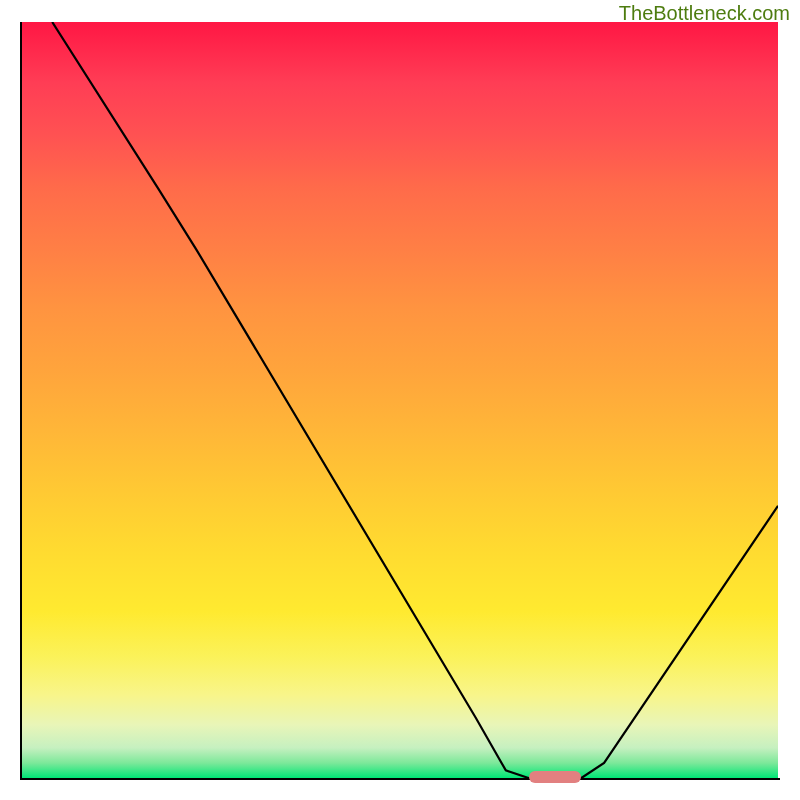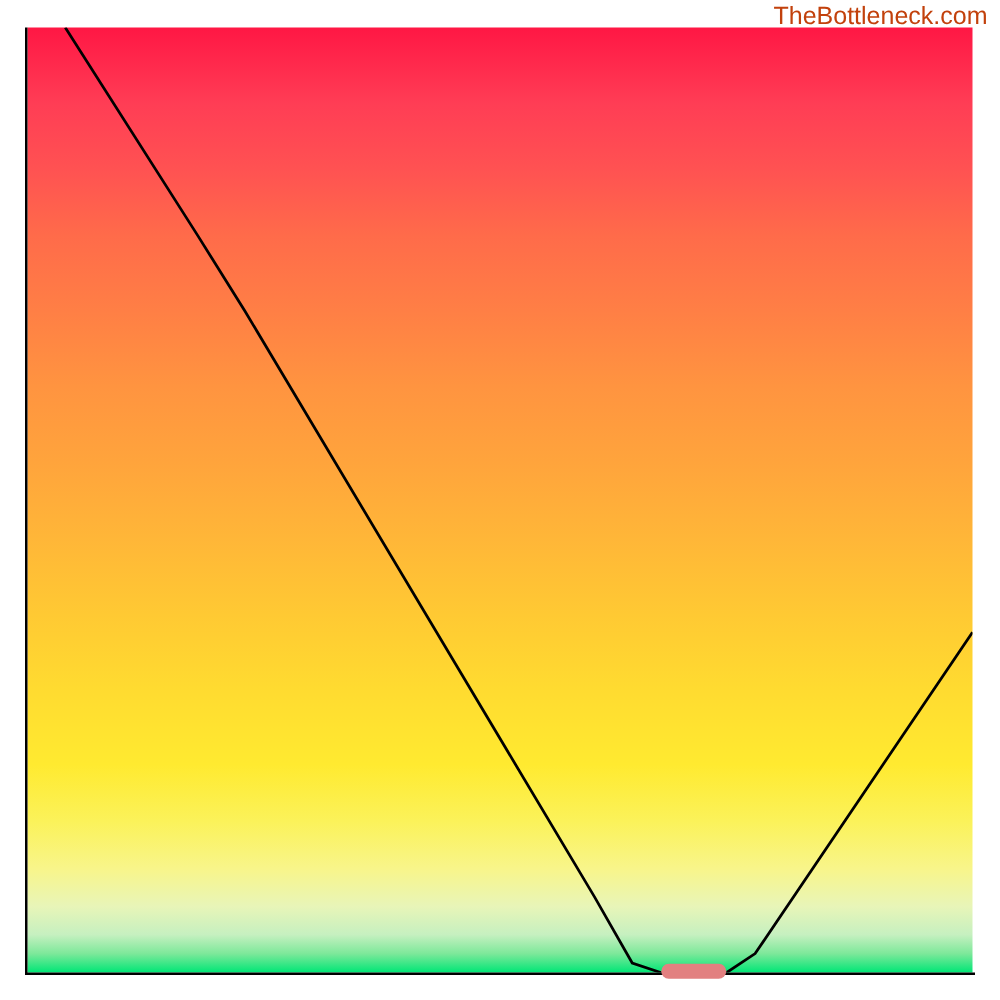--- a/index.html
+++ b/index.html
@@ -8,21 +8,21 @@
     width: 800px;
     height: 800px;
     background: #ffffff;
     font-family: Arial, Helvetica, sans-serif;
     position: relative;
   }
   .watermark {
     position: absolute;
     top: 2px;
     right: 10px;
-    color: #c2410c;
+    color: #4d7c0f;
     font-size: 20px;
     font-weight: 500;
     z-index: 10;
   }
   .plot-area {
     position: absolute;
     left: 22px;
     top: 22px;
     width: 756px;
     height: 756px;

